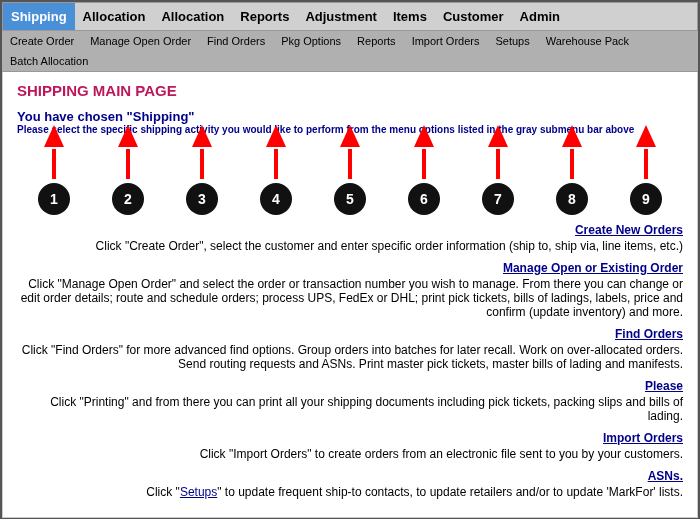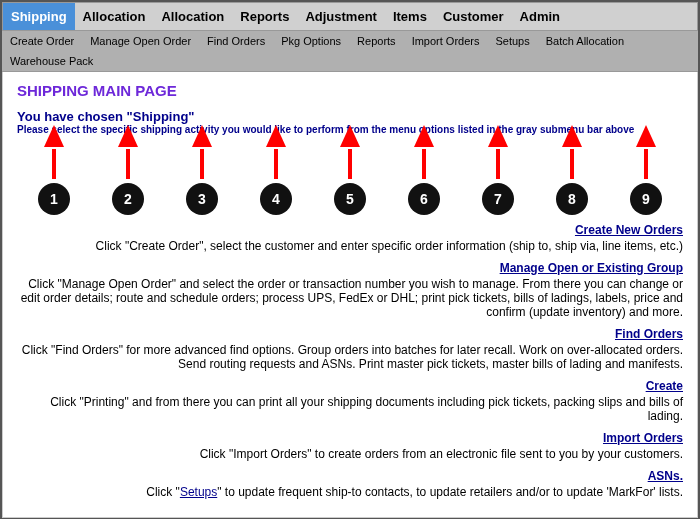--- a/index.html
+++ b/index.html
@@ -45,21 +45,21 @@
       padding: 10px 14px;
       border: 1px solid #ccc;
       border-top: none;
       position: relative;
     }
 
     .page-title {
       font-size: 15px;
       font-weight: bold;
       margin-bottom: 10px;
-      color: #6d28d9;
+      color: #be185d;
     }
 
     .intro-text {
       margin-bottom: 4px;
     }
     .intro-text p {
       font-size: 12px;
       color: #000;
     }
     .intro-text .chosen {
@@ -163,22 +163,22 @@
   </div>
 
   <div class="sub-nav">
     <a href="#">Create Order</a>
     <a href="#">Manage Open Order</a>
     <a href="#">Find Orders</a>
     <a href="#">Pkg Options</a>
     <a href="#">Reports</a>
     <a href="#">Import Orders</a>
     <a href="#">Setups</a>
+    <a href="#">Warehouse Pack</a>
     <a href="#">Batch Allocation</a>
-    <a href="#">Warehouse Pack</a>
   </div>
 
   <div class="main-content">
     <div class="page-title">SHIPPING MAIN PAGE</div>
 
     <div class="intro-text">
       <p class="chosen">You have chosen "Shipping"</p>
       <p class="instruction">Please select the specific shipping activity you would like to perform from the menu options listed in the gray submenu bar above</p>
     </div>
 
@@ -229,31 +229,31 @@
         <div class="circle-num">9</div>
       </div>
     </div>
 
     <div class="section">
       <span class="section-title">Create New Orders</span>
       <p class="section-text">Click "Create Order", select the customer and enter specific order information (ship to, ship via, line items, etc.)</p>
     </div>
 
     <div class="section">
-      <span class="section-title">Manage Open or Existing Group</span>
+      <span class="section-title">Manage Open or Existing Order</span>
       <p class="section-text">Click "Manage Open Order" and select the order or transaction number you wish to manage. From there you can change or edit order details; route and schedule orders; process UPS, FedEx or DHL; print pick tickets, bills of ladings, labels, price and confirm (update inventory) and more.</p>
     </div>
 
     <div class="section">
       <span class="section-title">Find Orders</span>
       <p class="section-text">Click "Find Orders" for more advanced find options. Group orders into batches for later recall. Work on over-allocated orders. Send routing requests and ASNs. Print master pick tickets, master bills of lading and manifests.</p>
     </div>
 
     <div class="section">
-      <span class="section-title">Create</span>
+      <span class="section-title">Please</span>
       <p class="section-text">Click "Printing" and from there you can print all your shipping documents including pick tickets, packing slips and bills of lading.</p>
     </div>
 
     <div class="section">
       <span class="section-title">Import Orders</span>
       <p class="section-text">Click "Import Orders" to create orders from an electronic file sent to you by your customers.</p>
     </div>
 
     <div class="section">
       <span class="section-title">ASNs.</span>

